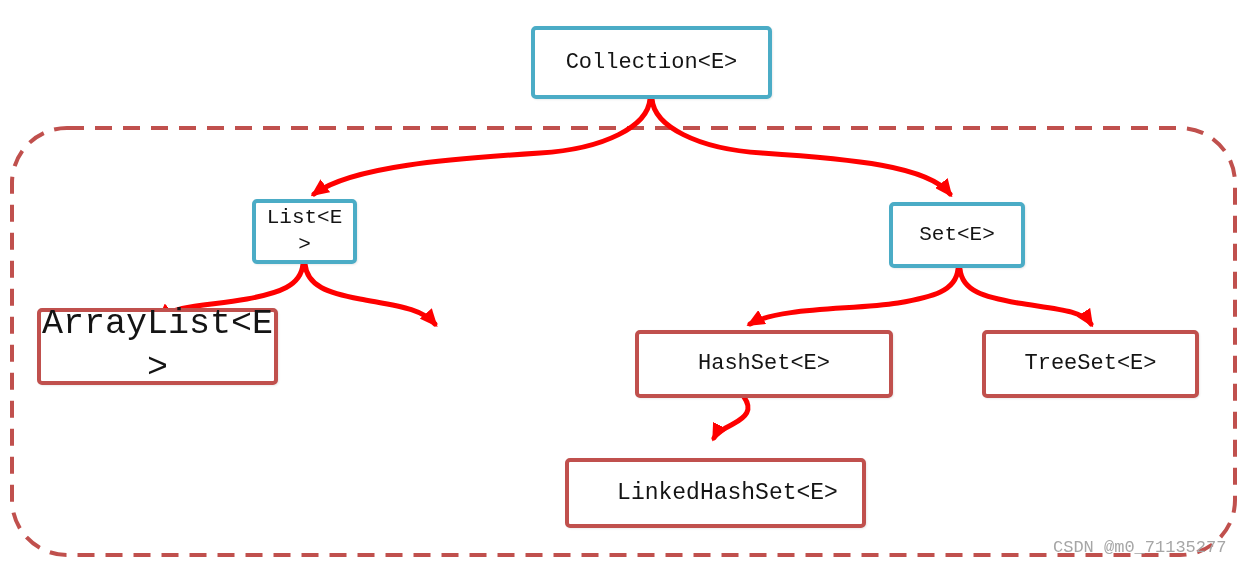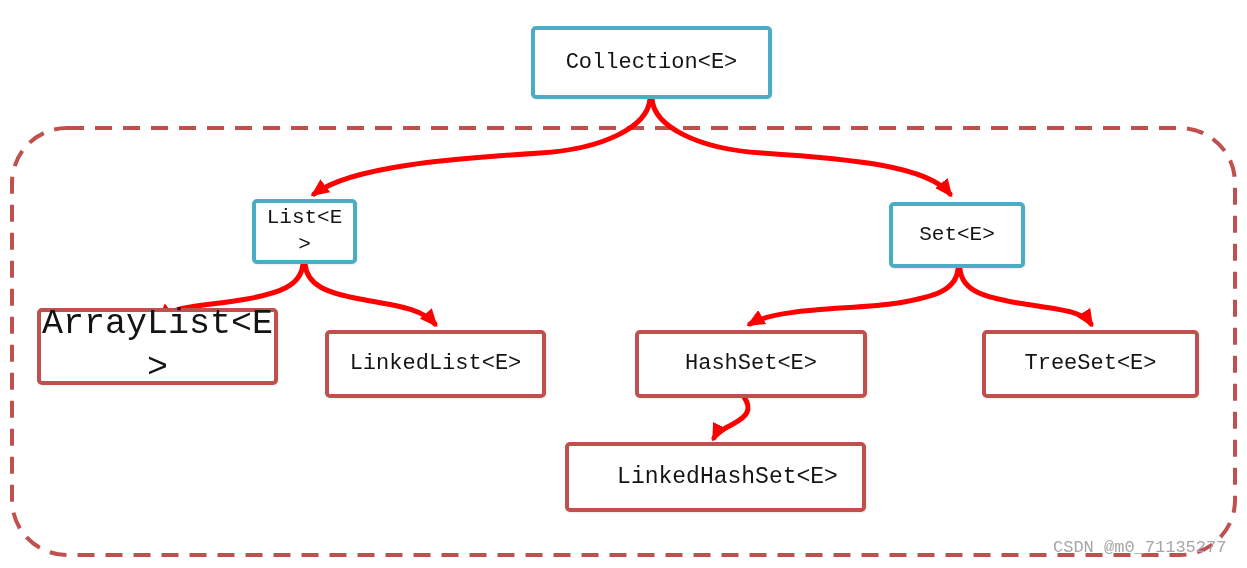--- a/index.html
+++ b/index.html
@@ -46,23 +46,23 @@
     box-sizing:border-box;
     box-shadow:1px 1px 2px rgba(0,0,0,0.08);
   }
   .node.iface{border:4px solid var(--teal);}
   .node.impl{border:4px solid var(--brick);}
   .n-collection{left:531px;top:26px;width:241px;height:73px;font-size:22px;}
   .n-list{left:252px;top:199px;width:105px;height:65px;font-size:21px;}
   .n-set{left:889px;top:202px;width:136px;height:66px;font-size:21px;}
   .n-arraylist{left:37px;top:308px;width:241px;height:77px;font-size:35px;}
   .n-linkedlist{left:325px;top:330px;width:221px;height:68px;font-size:22px;}
-  .n-hashset{left:635px;top:330px;width:232px;height:68px;font-size:22px;}
+  .n-hashset{left:635px;top:330px;width:258px;height:68px;font-size:22px;}
   .n-treeset{left:982px;top:330px;width:217px;height:68px;font-size:22px;}
-  .n-linkedhashset{left:565px;top:442px;width:301px;height:70px;font-size:23px;padding-left:24px;}
+  .n-linkedhashset{left:565px;top:458px;width:301px;height:70px;font-size:23px;padding-left:24px;}
   .watermark{
     position:absolute;
     left:1053px;
     top:538px;
     font-family:Liberation Mono, monospace;
     font-size:17px;
     color:var(--watermark);
     white-space:nowrap;
   }
 </style>
@@ -103,23 +103,20 @@
 
   <div class="node iface n-set">
     <span>Set&lt;E&gt;</span>
   </div>
 
   <div class="node impl n-arraylist">
     <span>ArrayList&lt;E
 &gt;</span>
   </div>
 
-  <div class="node impl n-linkedlist">
-    <span>LinkedList&lt;E&gt;</span>
-  </div>
 
   <div class="node impl n-hashset">
     <span>HashSet&lt;E&gt;</span>
   </div>
 
   <div class="node impl n-treeset">
     <span>TreeSet&lt;E&gt;</span>
   </div>
 
   <div class="node impl n-linkedhashset">

